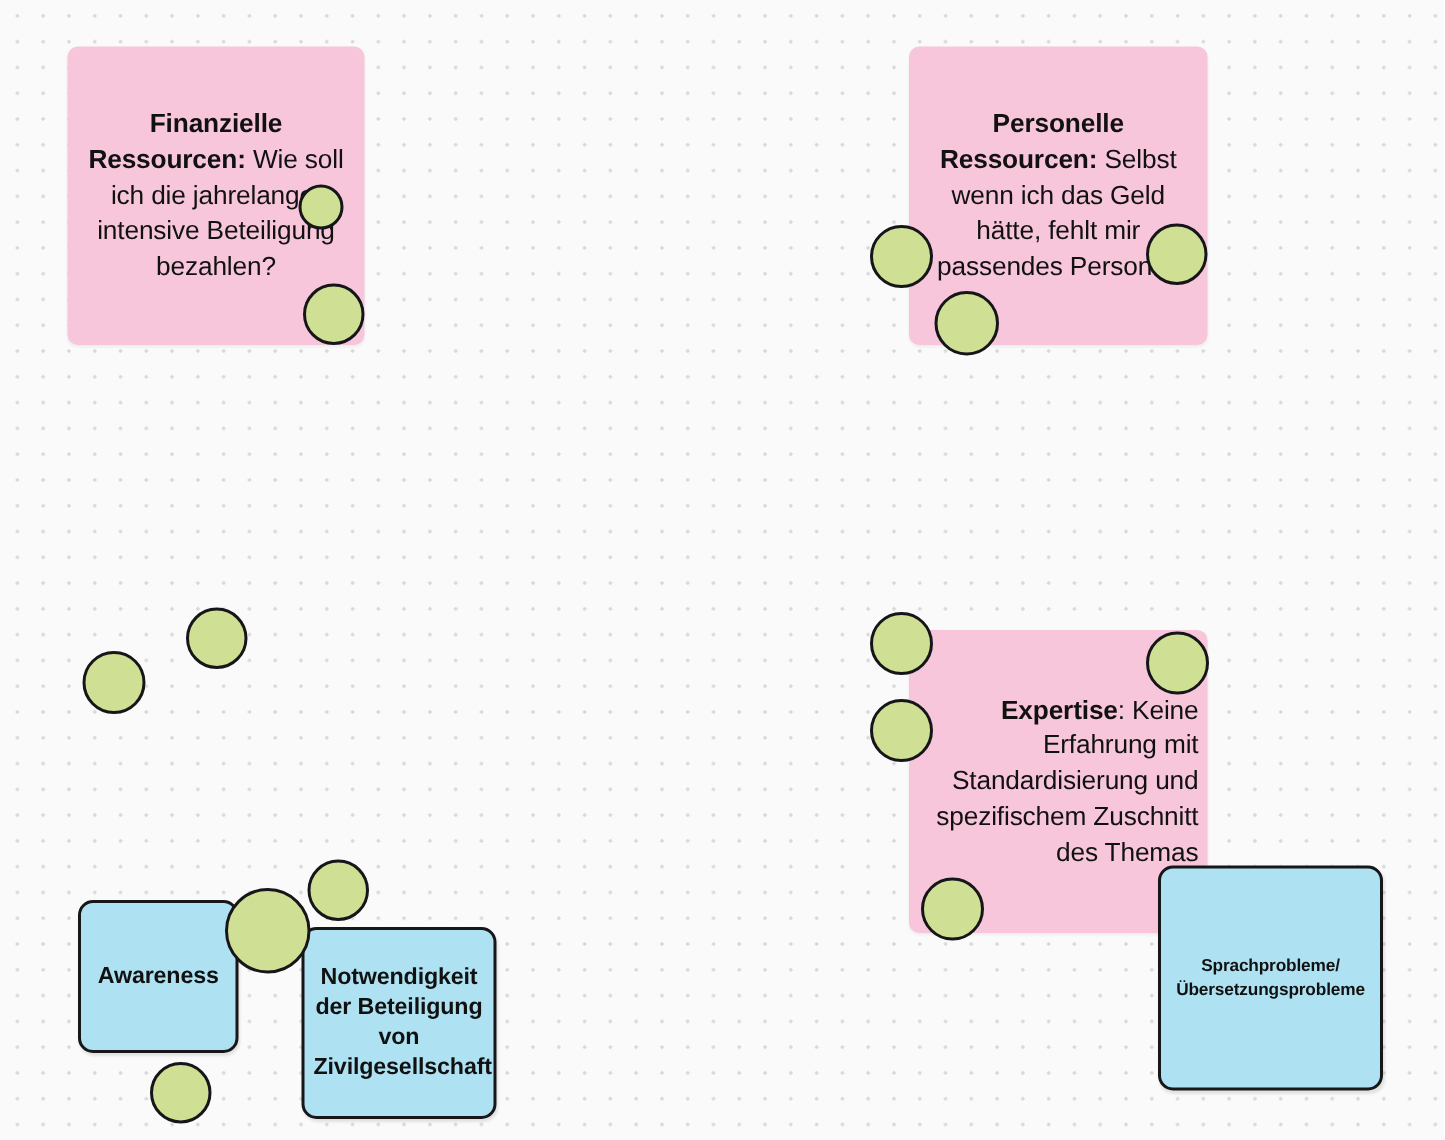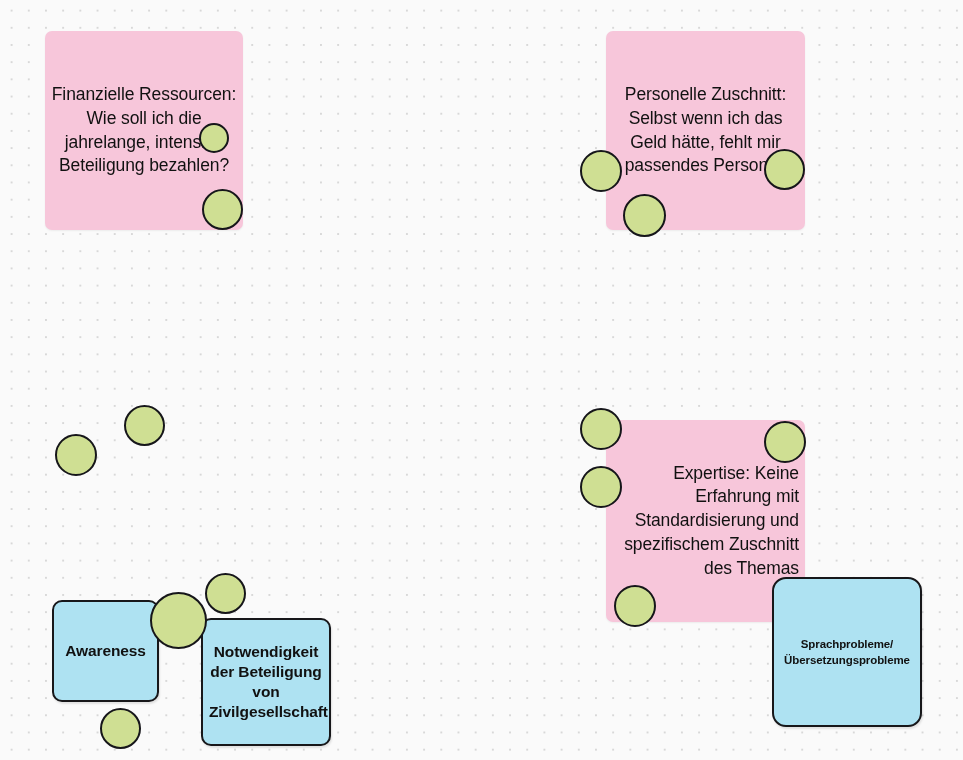--- a/index.html
+++ b/index.html
@@ -48,23 +48,23 @@
   .note.blue {
     background: #aee2f2;
     border: 2.4px solid #17171a;
     border-radius: 10px;
     font-weight: bold;
     box-shadow: 1px 2px 2px rgba(0,0,0,0.10);
     z-index: 4;
   }
 
   .note.blue.big  { font-size: 15.5px; line-height: 20px; letter-spacing: -0.1px; text-align: center; }
-  .note.blue.small{ font-size: 11.5px; line-height: 16px; letter-spacing: -0.1px; border-radius: 14px; }
+  .note.blue.small{ font-size: 11.5px; line-height: 16px; letter-spacing: -0.1px; }
 
-  .note .hd { font-weight: normal; }
+  .note .hd { font-weight: bold; }
 
   
   .dot {
     position: absolute;
     box-sizing: border-box;
     background: #cfdf93;
     border: 2.6px solid #16161a;
     border-radius: 50%;
     z-index: 3;
   }
@@ -77,21 +77,21 @@
 
   <div class="note pink" style="left:45px; top:31px; width:198px; height:199px;">
     <div class="note-text">
       <span class="hd">Finanzielle Ressourcen:</span>
       <span>Wie soll ich die jahrelange, intensive Beteiligung bezahlen?</span>
     </div>
   </div>
 
   <div class="note pink" style="left:606px; top:31px; width:199px; height:199px;">
     <div class="note-text">
-      <span class="hd">Personelle Zuschnitt:</span>
+      <span class="hd">Personelle Ressourcen:</span>
       <span>Selbst wenn ich das Geld hätte, fehlt mir passendes Personal.</span>
     </div>
   </div>
 
 
   <div class="note pink" style="left:606px; top:420px; width:199px; height:202px;text-align:right;">
     <div class="note-text">
       <span class="hd">Expertise</span><span>:</span>
       <span>Keine Erfahrung mit Standardisierung und spezifischem Zuschnitt des Themas</span>
     </div>

